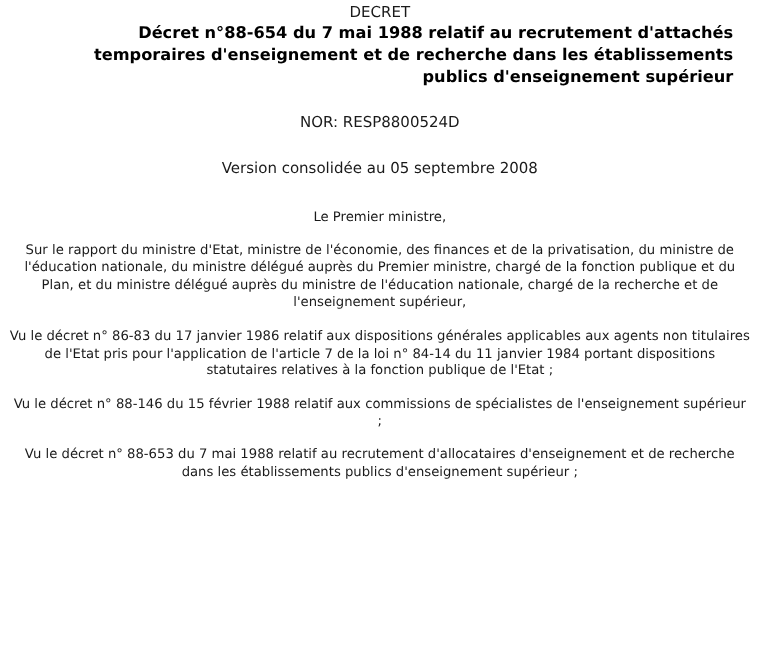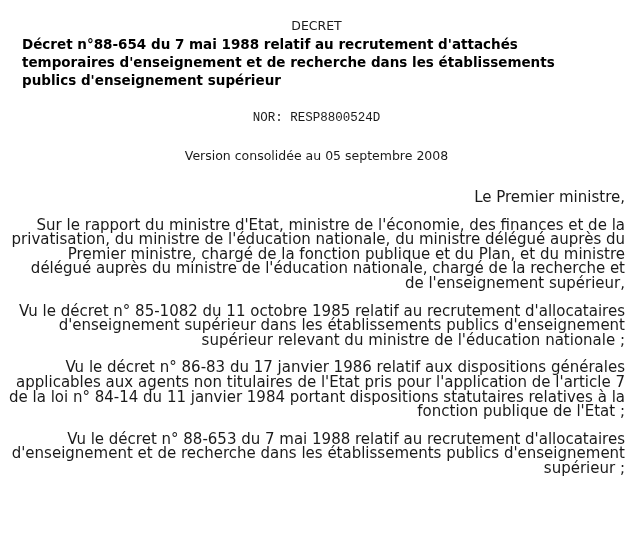--- a/index.html
+++ b/index.html
@@ -18,53 +18,52 @@
   .page {
     box-sizing: border-box;
     width: 633px;
     padding: 2px 8px 0 8px;
   }
   .doc-kind {
     text-align: center;
     font-size: 12.5px;
     font-weight: normal;
     line-height: 15px;
-    margin: 16px 0 2px 0;
+    margin: 0 0 2px 0;
     color: #1a1a1a;
   }
   .doc-title {
-    text-align: left;
+    text-align: right;
     font-size: 13.5px;
     font-weight: bold;
     line-height: 18px;
     margin: 0;
     padding: 0 14px;
     color: #000000;
   }
   .nor {
     text-align: center;
     font-size: 12.5px;
     line-height: 16px;
     margin: 21px 0 0 0;
-    font-family: Liberation Mono, monospace;
   }
   .version {
     text-align: center;
     font-size: 12.5px;
     line-height: 16px;
     margin: 22px 0 14px 0;
   }
   .body-block {
     margin-top: 26px;
   }
   p.para {
-    font-size: 15px;
+    font-size: 11px;
     line-height: 14.6px;
     margin: 0 0 13px 0;
-    text-align: right;
+    text-align: center;
     color: #1a1a1a;
   }
 </style>
 </head>
 <body>
 
 <div class="page">
 
   <div class="doc-kind">DECRET</div>
 
@@ -72,18 +71,18 @@
 
   <div class="nor">NOR: RESP8800524D</div>
 
   <div class="version">Version consolidée au 05 septembre 2008</div>
 
   <div class="body-block">
 
     <p class="para">Le Premier ministre,</p>
     <p class="para">Sur le rapport du ministre d'Etat, ministre de l'économie, des finances et de la privatisation, du ministre de l'éducation nationale, du ministre délégué auprès du Premier ministre, chargé de la fonction publique et du Plan, et du ministre délégué auprès du ministre de l'éducation nationale, chargé de la recherche et de l'enseignement supérieur,</p>
 
-    <p class="para">Vu le décret n° 85-1082 du 11 octobre 1985 relatif au recrutement d'allocataires d'enseignement supérieur dans les établissements publics d'enseignement supérieur relevant du ministre de l'éducation nationale ;</p>
     <p class="para">Vu le décret n° 86-83 du 17 janvier 1986 relatif aux dispositions générales applicables aux agents non titulaires de l'Etat pris pour l'application de l'article 7 de la loi n° 84-14 du 11 janvier 1984 portant dispositions statutaires relatives à la fonction publique de l'Etat ;</p>
+    <p class="para">Vu le décret n° 88-146 du 15 février 1988 relatif aux commissions de spécialistes de l'enseignement supérieur ;</p>
     <p class="para">Vu le décret n° 88-653 du 7 mai 1988 relatif au recrutement d'allocataires d'enseignement et de recherche dans les établissements publics d'enseignement supérieur ;</p>
 
   </div>
 </div>
 
 </body></html>

